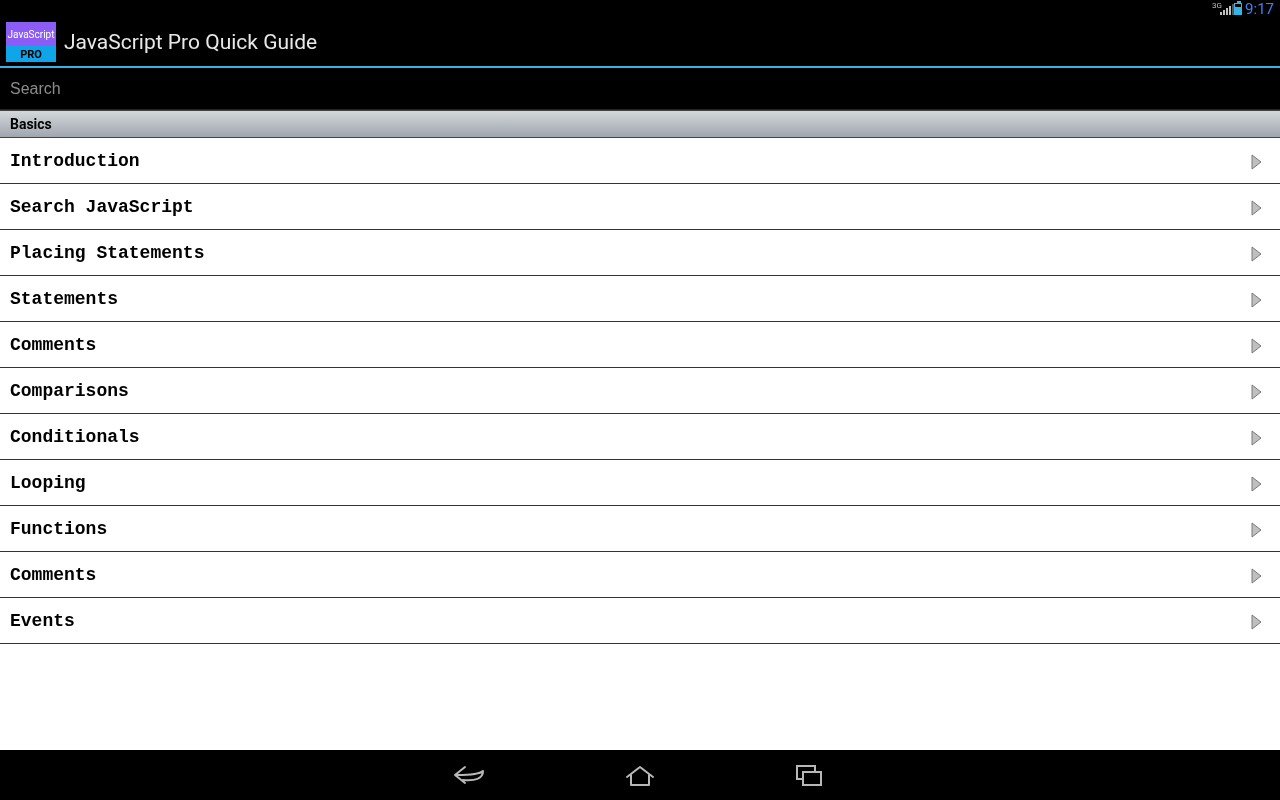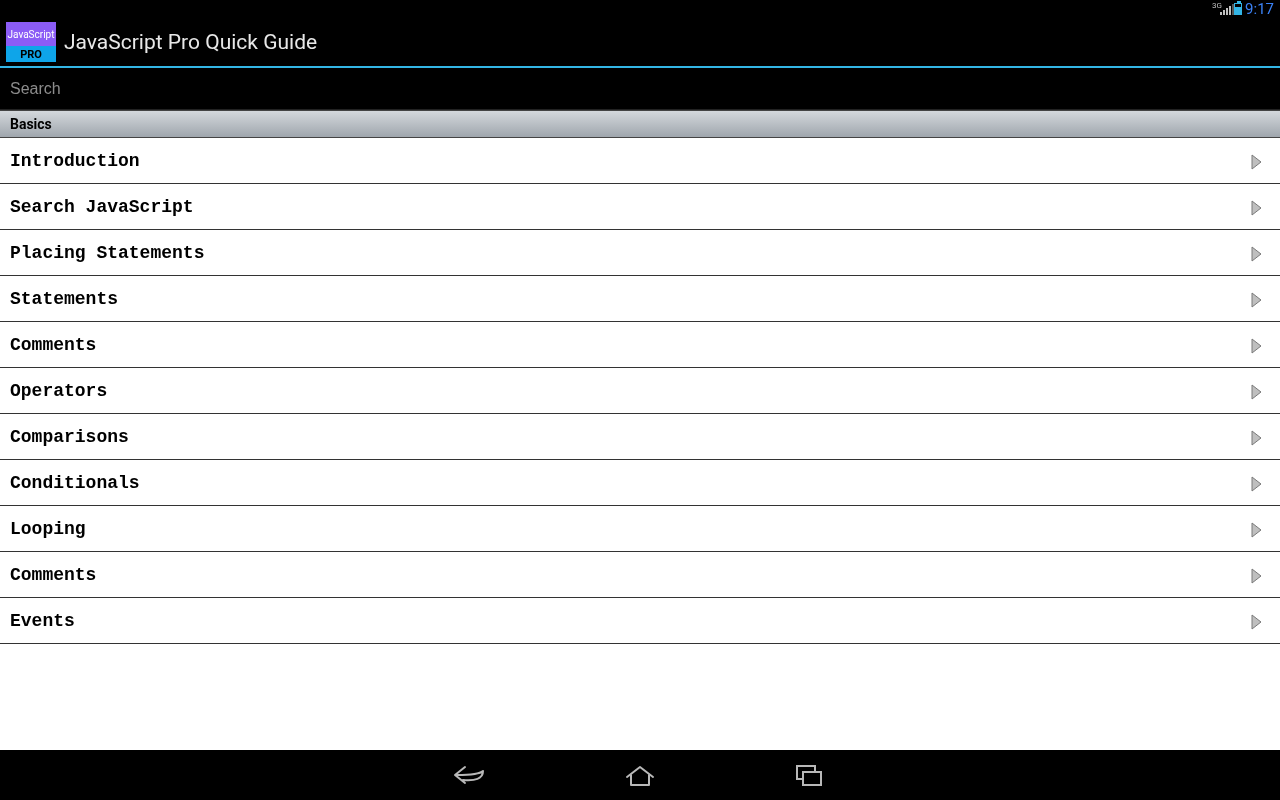--- a/index.html
+++ b/index.html
@@ -259,45 +259,45 @@
       </div>
       <div class="topic-row">
         <span class="topic-label">Comments</span>
         <span class="chevron">
           <svg width="14" height="16" viewBox="0 0 14 16">
             <path d="M2 1 L11 8 L2 15 Z" fill="#bfbfbf" stroke="#7a7a7a" stroke-width="1" stroke-linejoin="round"></path>
           </svg>
         </span>
       </div>
       <div class="topic-row">
-        <span class="topic-label">Operators</span>
-        <span class="chevron">
-          <svg width="14" height="16" viewBox="0 0 14 16">
-            <path d="M2 1 L11 8 L2 15 Z" fill="#bfbfbf" stroke="#7a7a7a" stroke-width="1" stroke-linejoin="round"></path>
-          </svg>
-        </span>
-      </div>
-      <div class="topic-row">
         <span class="topic-label">Comparisons</span>
         <span class="chevron">
           <svg width="14" height="16" viewBox="0 0 14 16">
             <path d="M2 1 L11 8 L2 15 Z" fill="#bfbfbf" stroke="#7a7a7a" stroke-width="1" stroke-linejoin="round"></path>
           </svg>
         </span>
       </div>
       <div class="topic-row">
         <span class="topic-label">Conditionals</span>
         <span class="chevron">
           <svg width="14" height="16" viewBox="0 0 14 16">
             <path d="M2 1 L11 8 L2 15 Z" fill="#bfbfbf" stroke="#7a7a7a" stroke-width="1" stroke-linejoin="round"></path>
           </svg>
         </span>
       </div>
       <div class="topic-row">
         <span class="topic-label">Looping</span>
+        <span class="chevron">
+          <svg width="14" height="16" viewBox="0 0 14 16">
+            <path d="M2 1 L11 8 L2 15 Z" fill="#bfbfbf" stroke="#7a7a7a" stroke-width="1" stroke-linejoin="round"></path>
+          </svg>
+        </span>
+      </div>
+      <div class="topic-row">
+        <span class="topic-label">Functions</span>
         <span class="chevron">
           <svg width="14" height="16" viewBox="0 0 14 16">
             <path d="M2 1 L11 8 L2 15 Z" fill="#bfbfbf" stroke="#7a7a7a" stroke-width="1" stroke-linejoin="round"></path>
           </svg>
         </span>
       </div>
       <div class="topic-row">
         <span class="topic-label">Comments</span>
         <span class="chevron">
           <svg width="14" height="16" viewBox="0 0 14 16">

